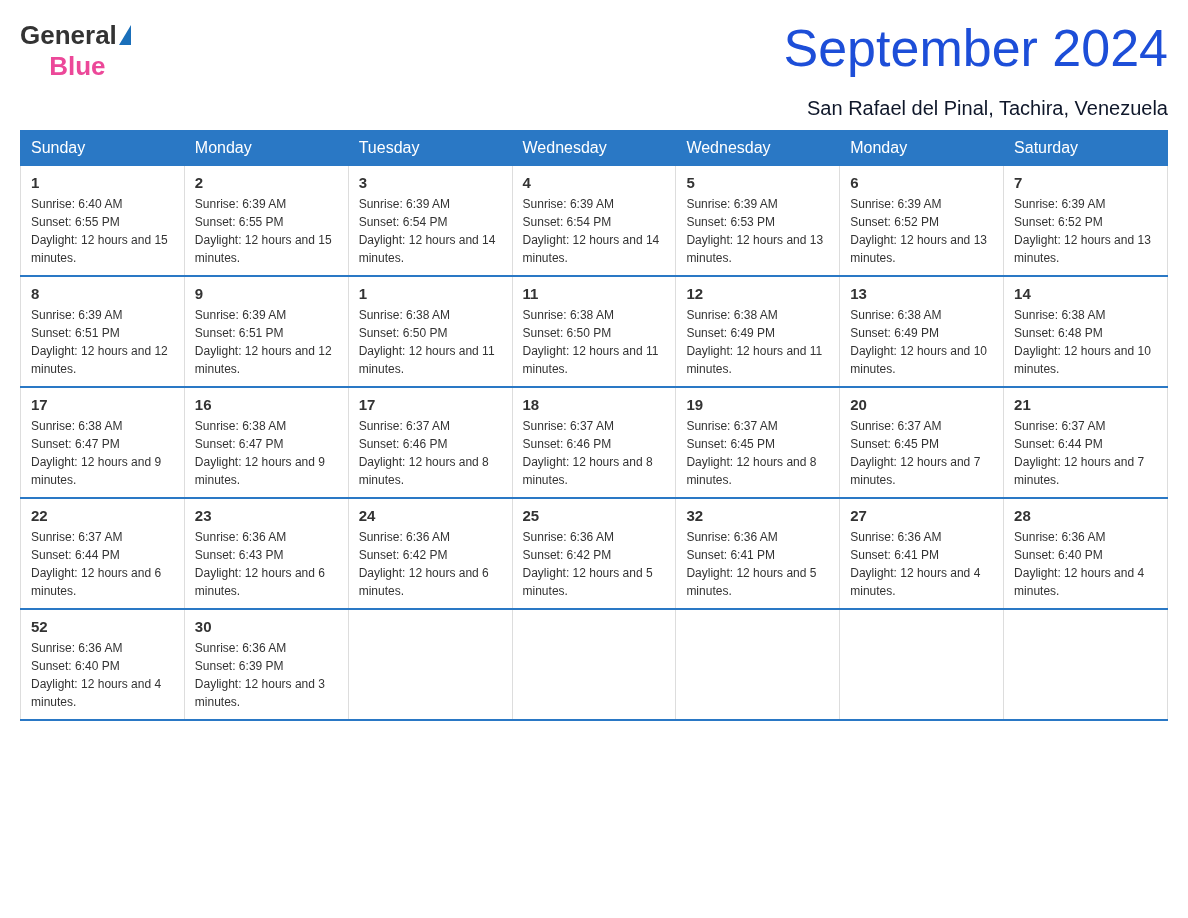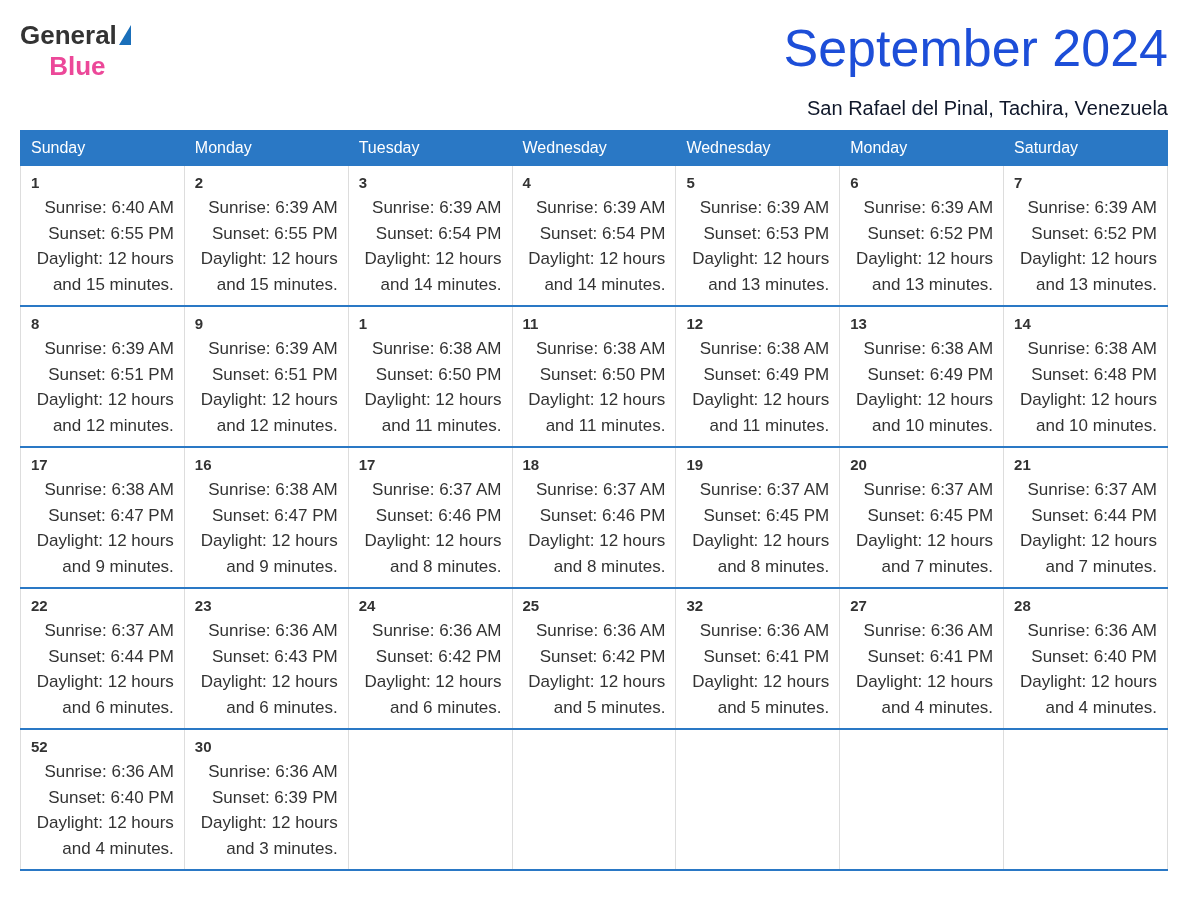--- a/index.html
+++ b/index.html
@@ -81,23 +81,22 @@
       width: calc(100% / 7);
       height: 110px;
     }
     .day-number {
       font-size: 15px;
       font-weight: bold;
       margin-bottom: 4px;
       display: block;
     }
     .day-info {
-      font-size: 17px;
+      font-size: 12px;
       line-height: 1.5;
-      text-align: right;
     }
     .empty-cell {
       background: #fff;
     }
   </style>
 </head>
 <body>
 
 <div class="header">
   <div class="logo">

